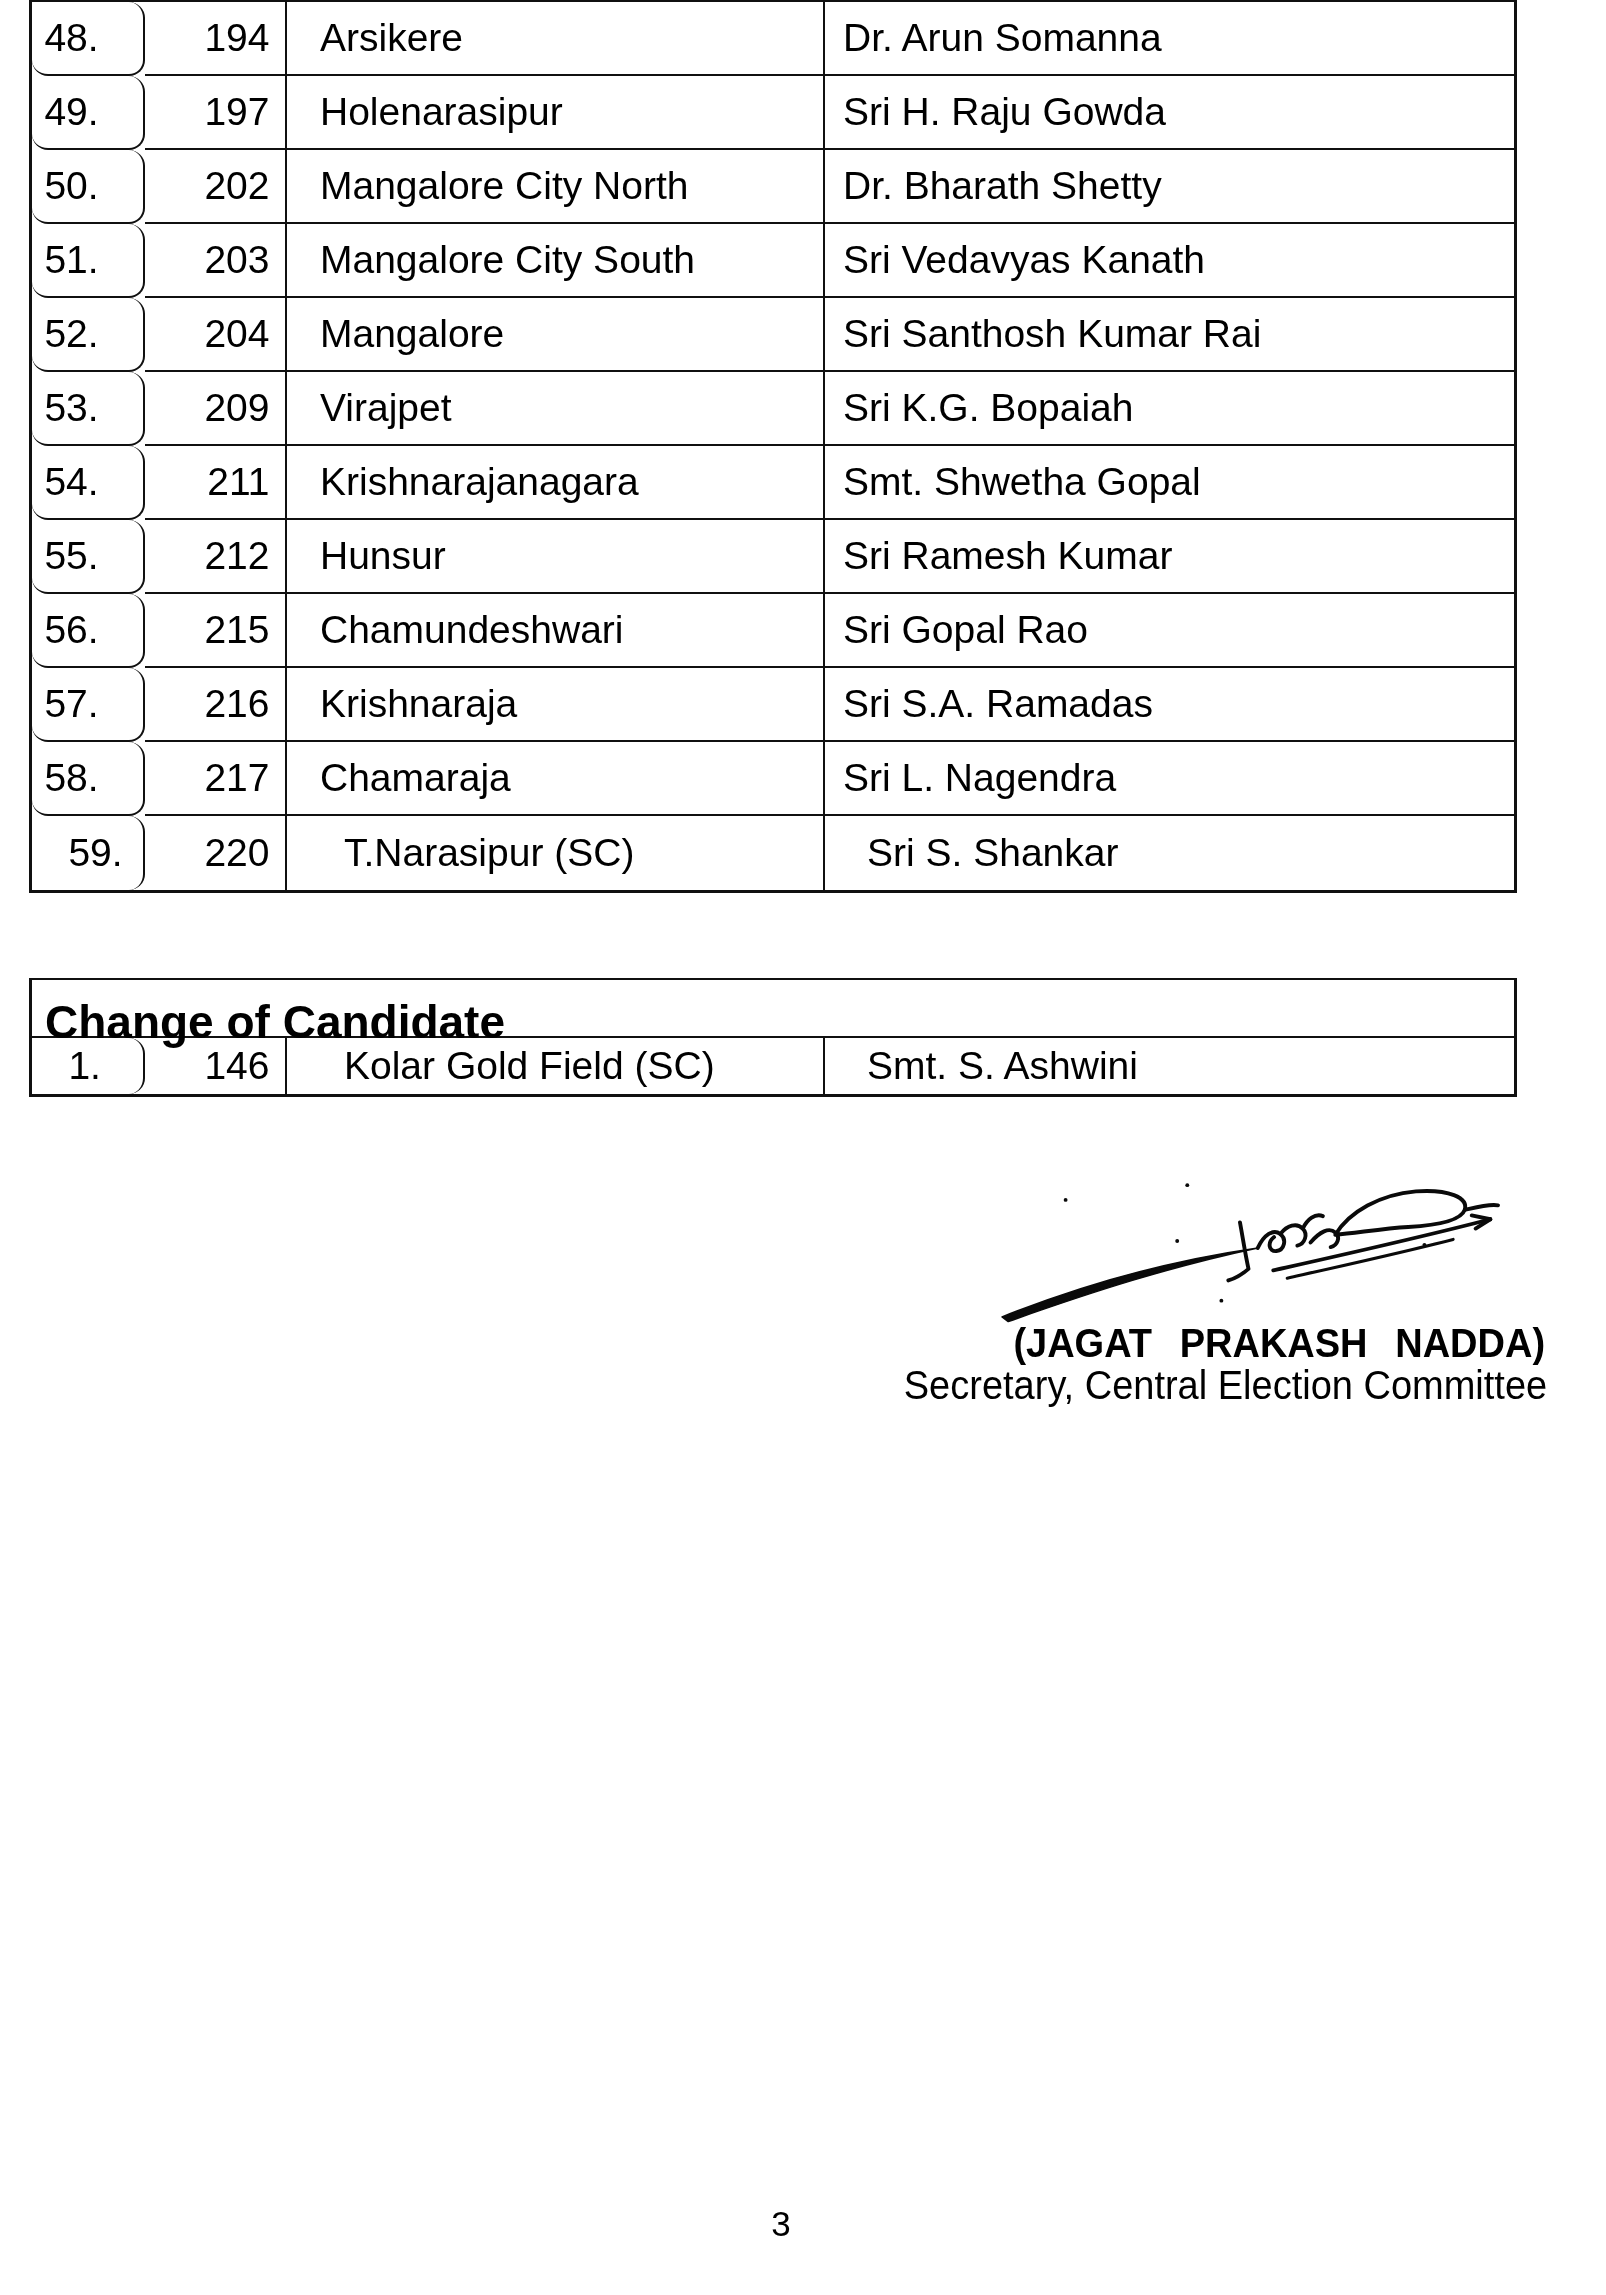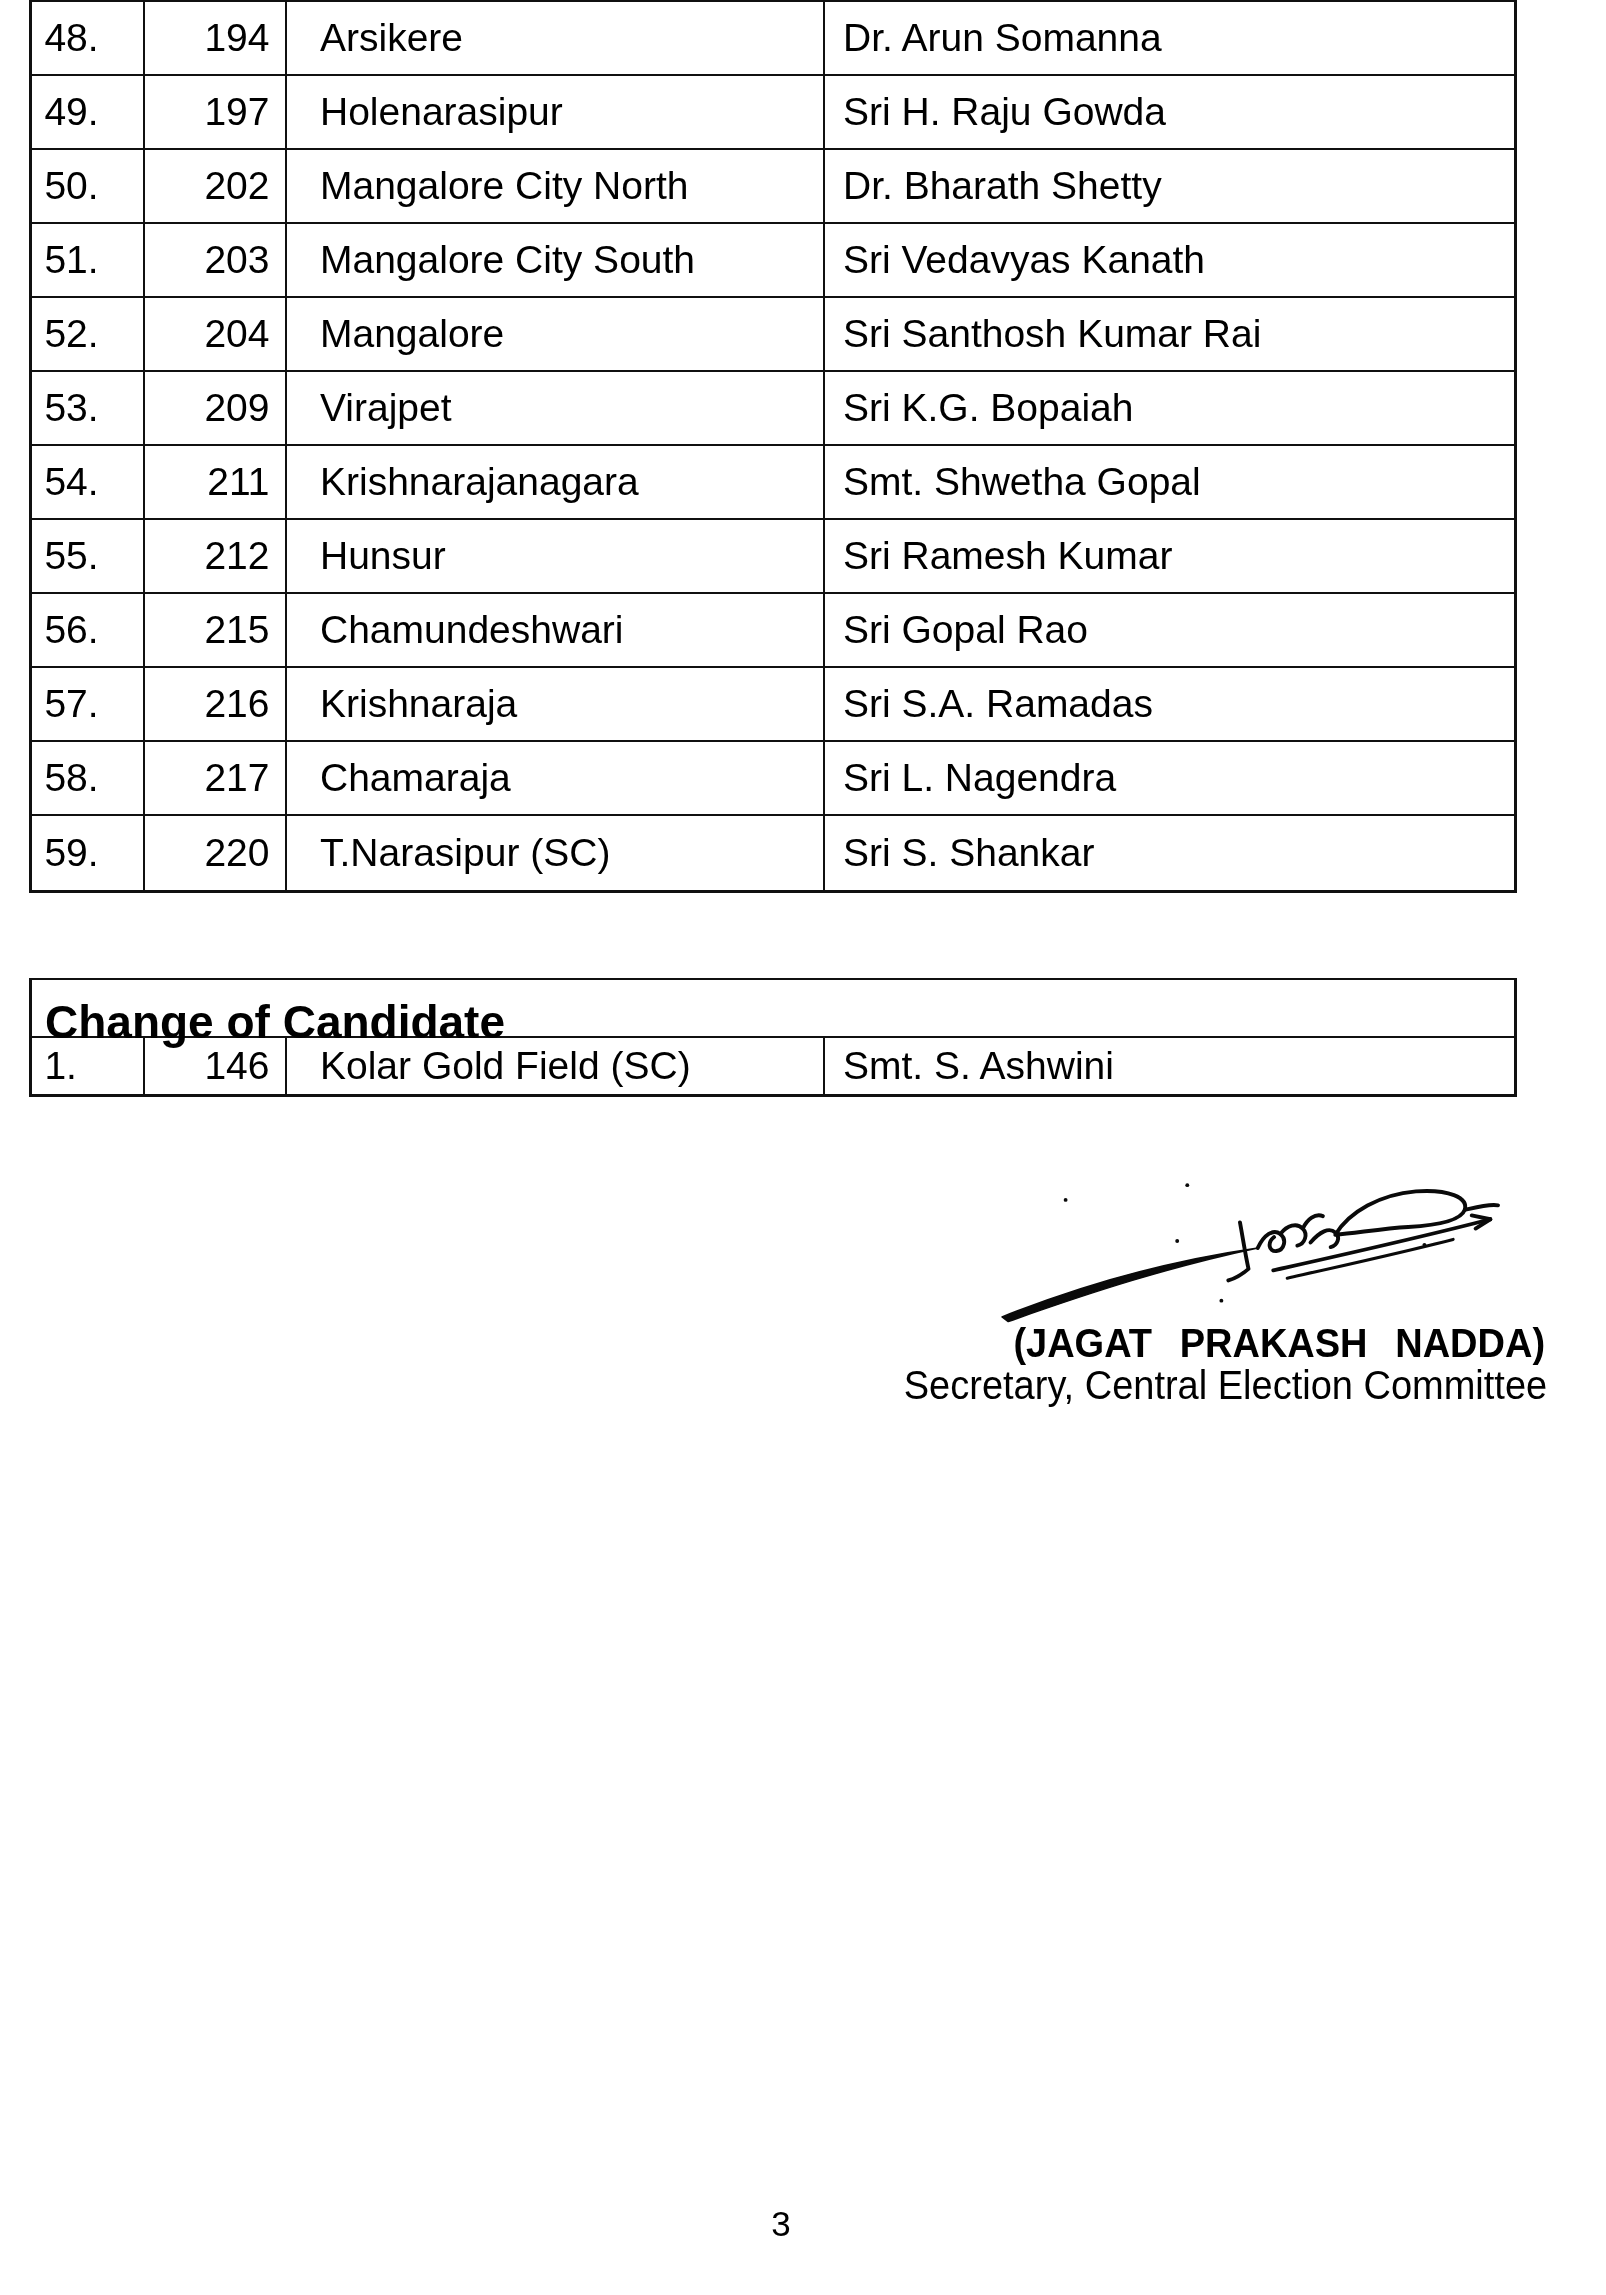--- a/index.html
+++ b/index.html
@@ -19,25 +19,25 @@
   }
   .tbl-main { top:0; grid-auto-rows:74px; }
   .tbl-change { top:978px; grid-template-rows:58px 56px; }
 
   .cell {
     box-sizing:border-box;
     border-right:2.3px solid #101010; border-bottom:2.3px solid #101010;
     display:flex; align-items:center;
     font-size:39px; white-space:nowrap; overflow:hidden;
   }
-  .c-sl   { padding-left:12.4px; }
+  .c-sl   { padding-left:12.4px;border-radius:16px; }
   .c-no   { justify-content:flex-end; padding-right:15.5px; }
   .c-name { padding-left:33px; }
   .c-cand { padding-left:18px; border-right:none; }
-  .bb-none { border-bottom:none; }
+  .bb-none { border-bottom:none;margin-left:24px; }
 
   .change-header {
     grid-column:1 / -1;
     display:flex; align-items:center;
     font-weight:bold; font-size:46px; padding-left:13px;
     border-bottom:2.3px solid #101010;
     white-space:nowrap;
     margin-top:28px;
   }
 

